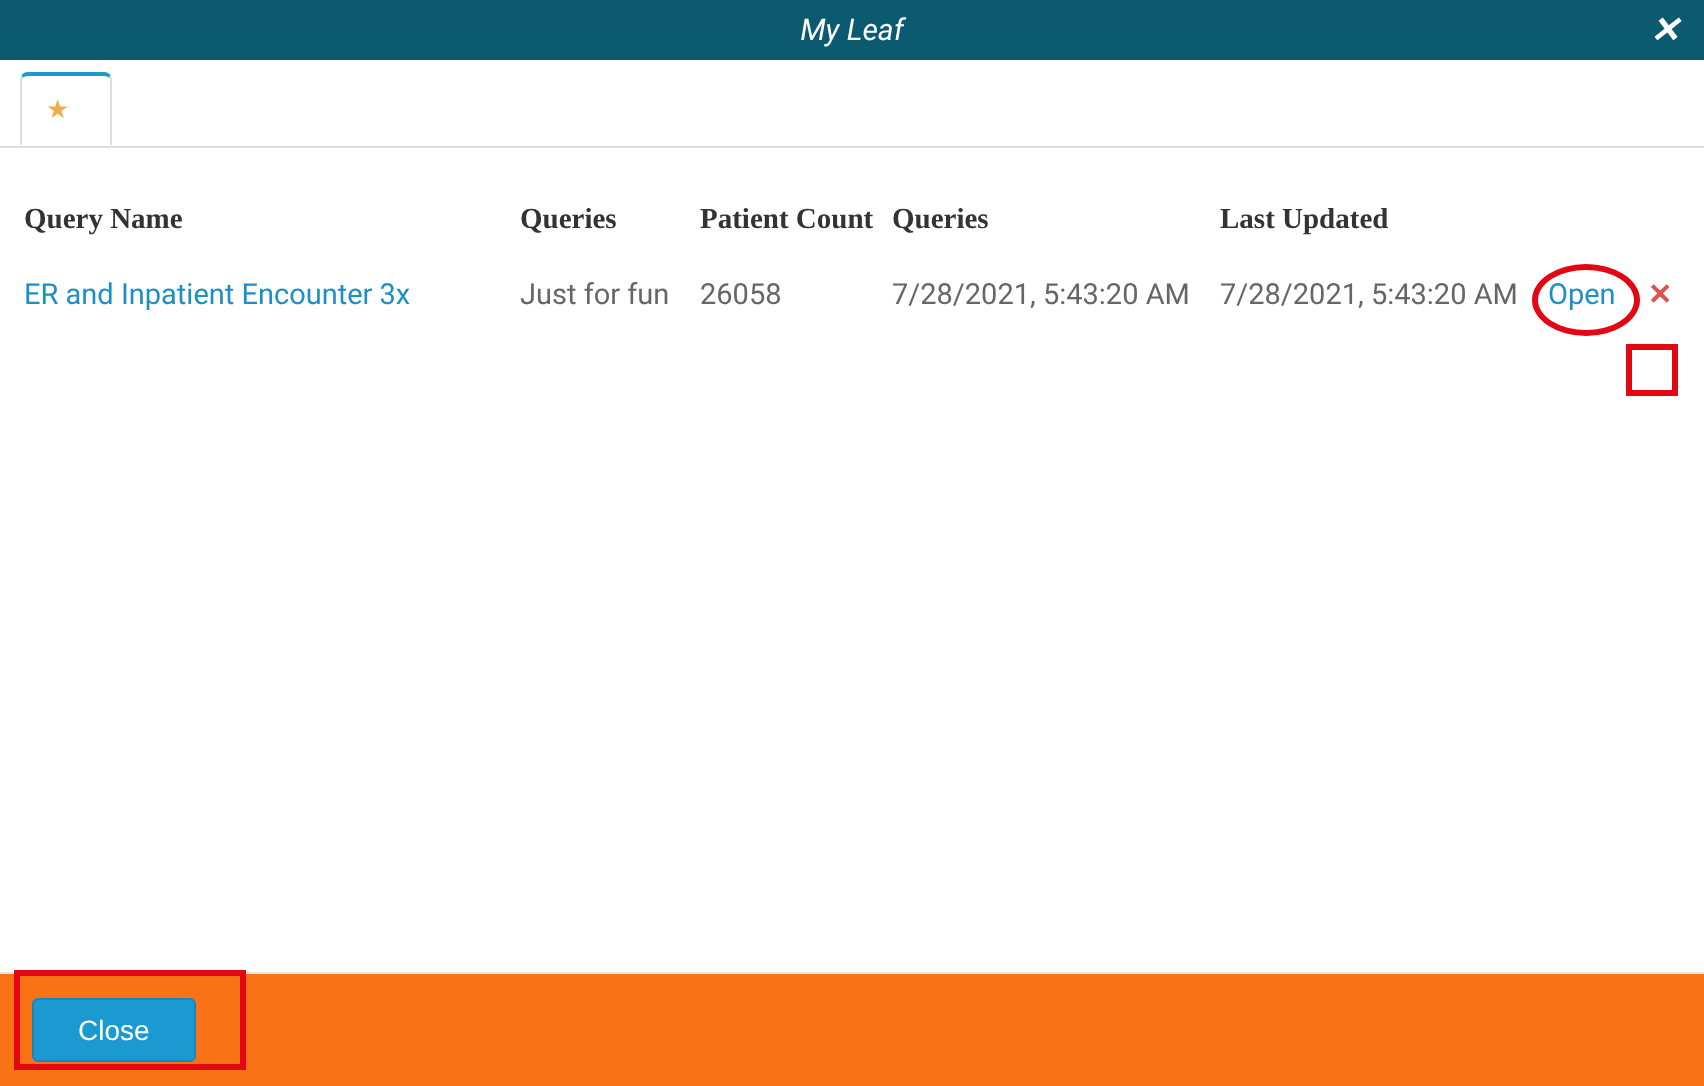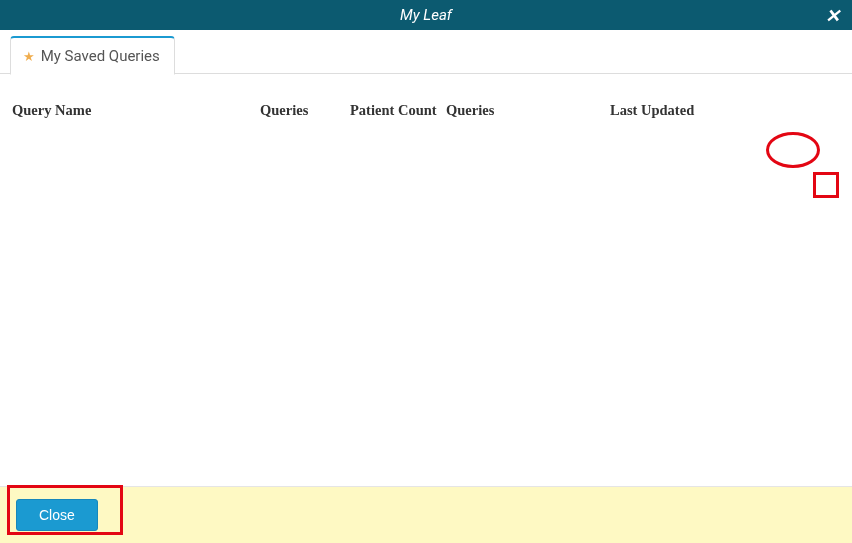--- a/index.html
+++ b/index.html
@@ -82,21 +82,21 @@
   .qlink { color: #1b8fc6; cursor: pointer; }
   .open-link { color: #1b8fc6; cursor: pointer; }
   .row-x { color: #d9534f; cursor: pointer; font-weight: bold; padding-left: 4px; }
 
   .footer {
     position: absolute;
     left: 0; bottom: 0;
     width: 100%;
     border-top: 1px solid #e5e5e5;
     padding: 12px 16px;
-    background: #fef9c3;
+    background: #f97316;
   }
   .btn-close {
     background: #1b9ad1;
     color: #fff;
     border: 1px solid #1787bb;
     border-radius: 3px;
     padding: 7px 22px;
     font-size: 14px;
     cursor: pointer;
   }
@@ -118,21 +118,20 @@
 <body>
 
 <div class="titlebar">
   <span class="title">My Leaf</span>
   <span class="close-x">✕</span>
 </div>
 
 <div class="tabstrip">
   <div class="tab">
     <span class="star">★</span>
-    <span>My Saved Queries</span>
   </div>
 </div>
 
 <div class="table-wrap">
   <table>
     <colgroup>
       <col style="width:248px">
       <col style="width:90px">
       <col style="width:96px">
       <col style="width:164px">
@@ -145,20 +144,29 @@
         <th>Query Name</th>
         <th>Queries</th>
         <th>Patient Count</th>
         <th>Queries</th>
         <th>Last Updated</th>
         <th></th>
           <th></th>
       </tr>
     </thead>
     <tbody>
+      <tr>
+        <td><span class="qlink">ER and Inpatient Encounter 3x</span></td>
+        <td>Just for fun</td>
+        <td>26058</td>
+        <td>7/28/2021, 5:43:20 AM</td>
+        <td>7/28/2021, 5:43:20 AM</td>
+        <td><span class="open-link">Open</span></td>
+        <td><span class="row-x">✕</span></td>
+      </tr>
     </tbody>
   </table>
 </div>
 
 <div class="footer">
   <button class="btn-close">Close</button>
 </div>
 
 <div class="hl-ellipse" style="left:766px; top:132px; width:54px; height:36px;"></div>
 <div class="hl-rect" style="left:813px; top:172px; width:26px; height:26px;"></div>

